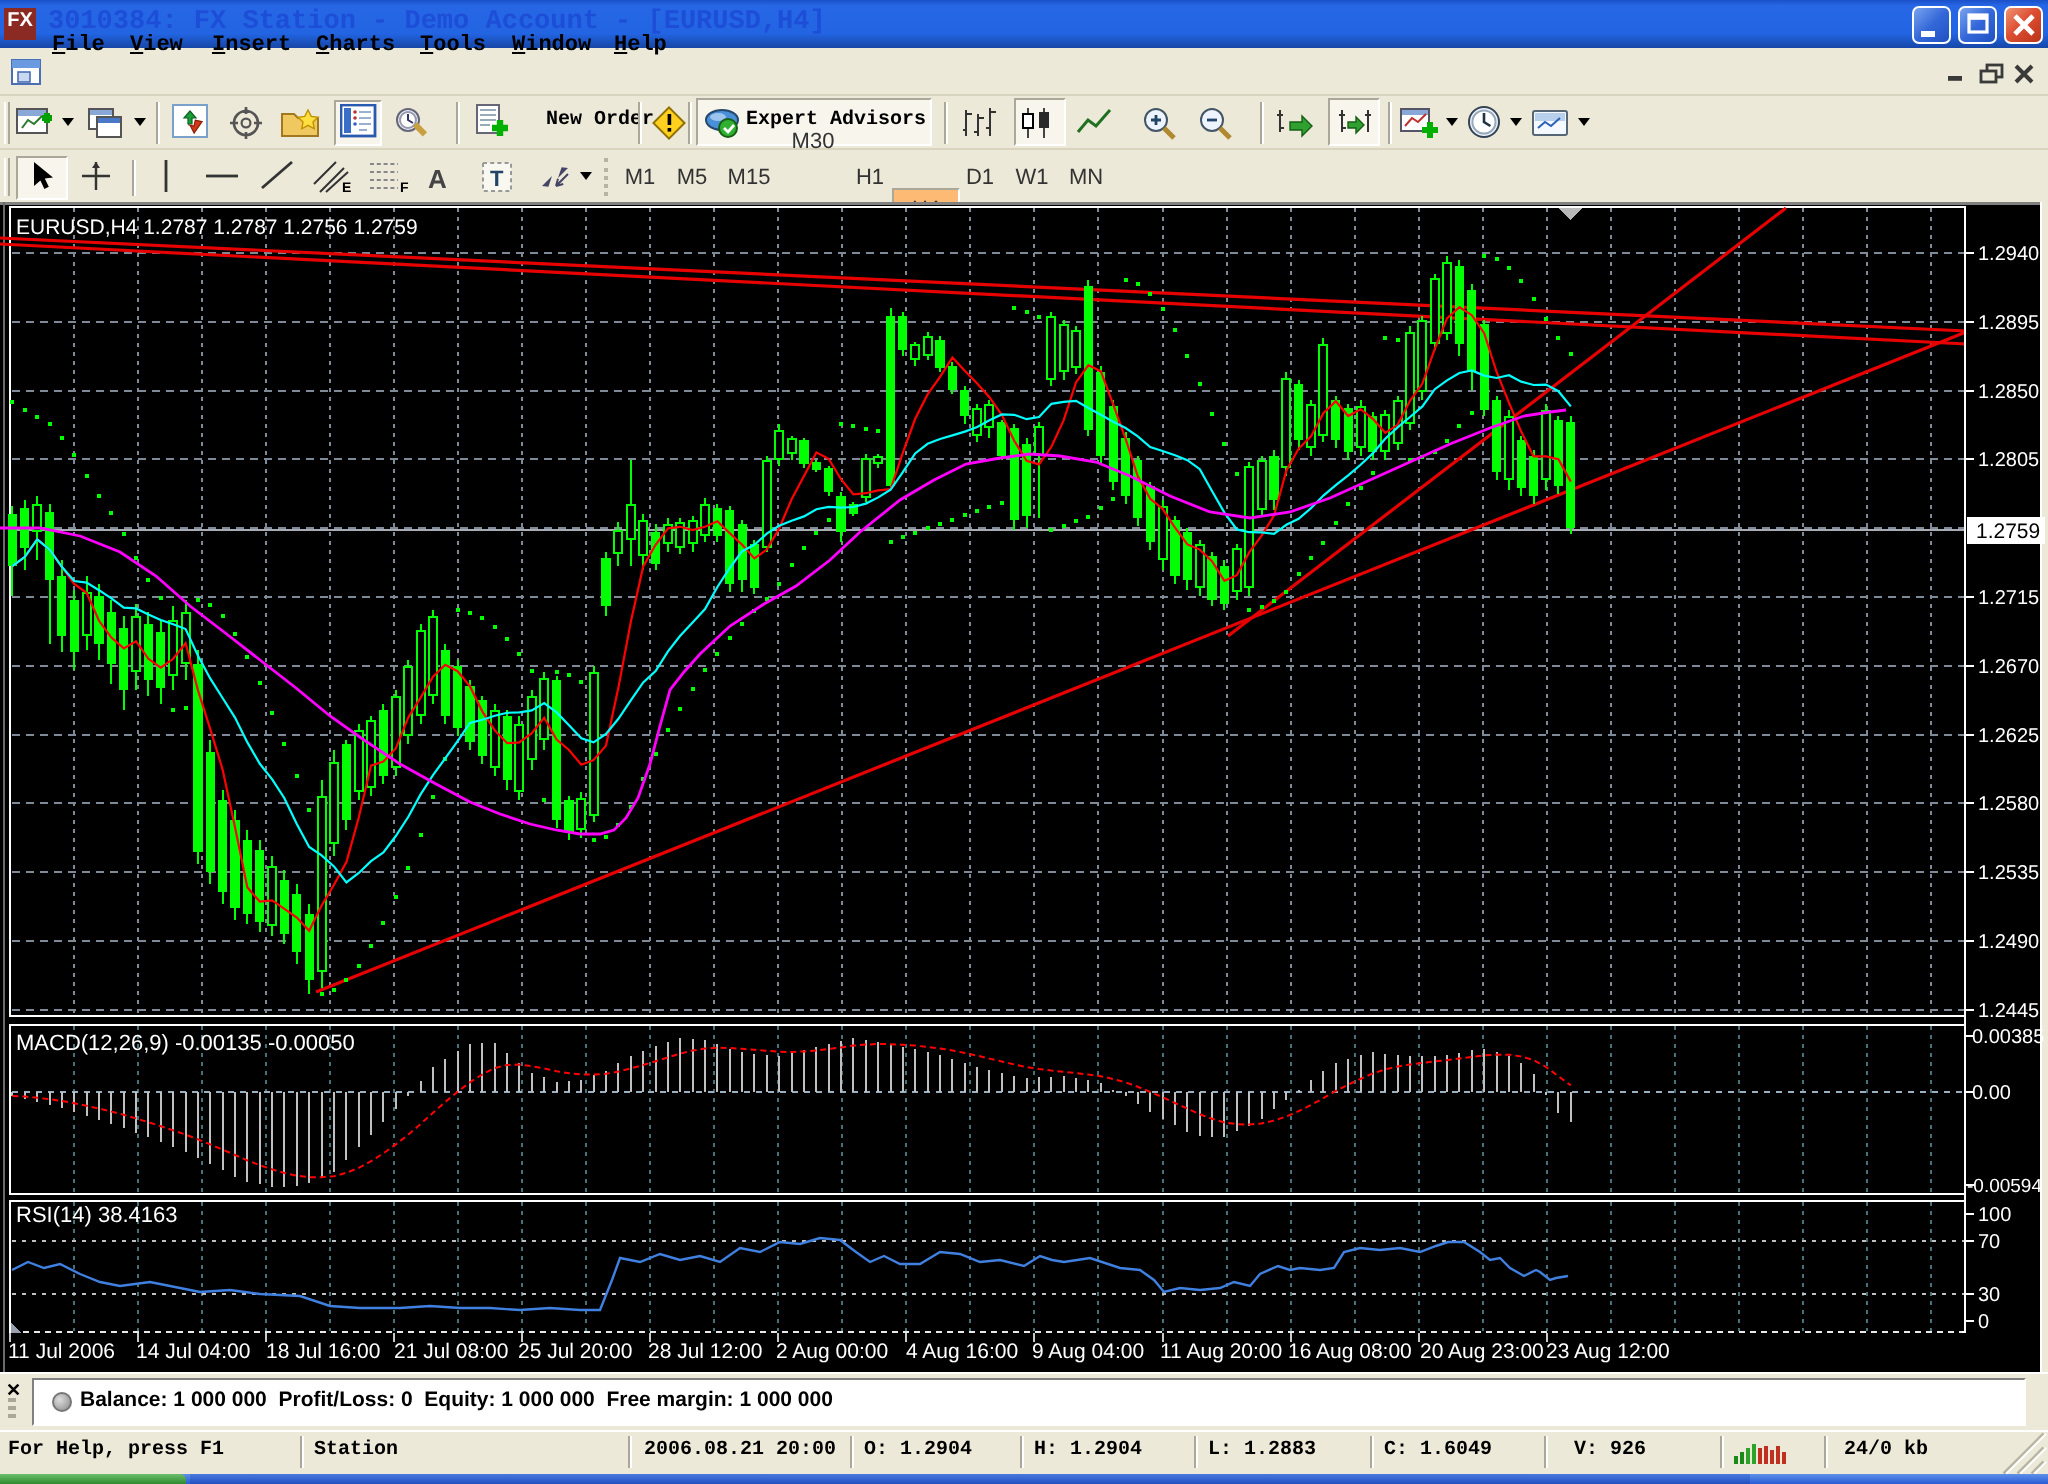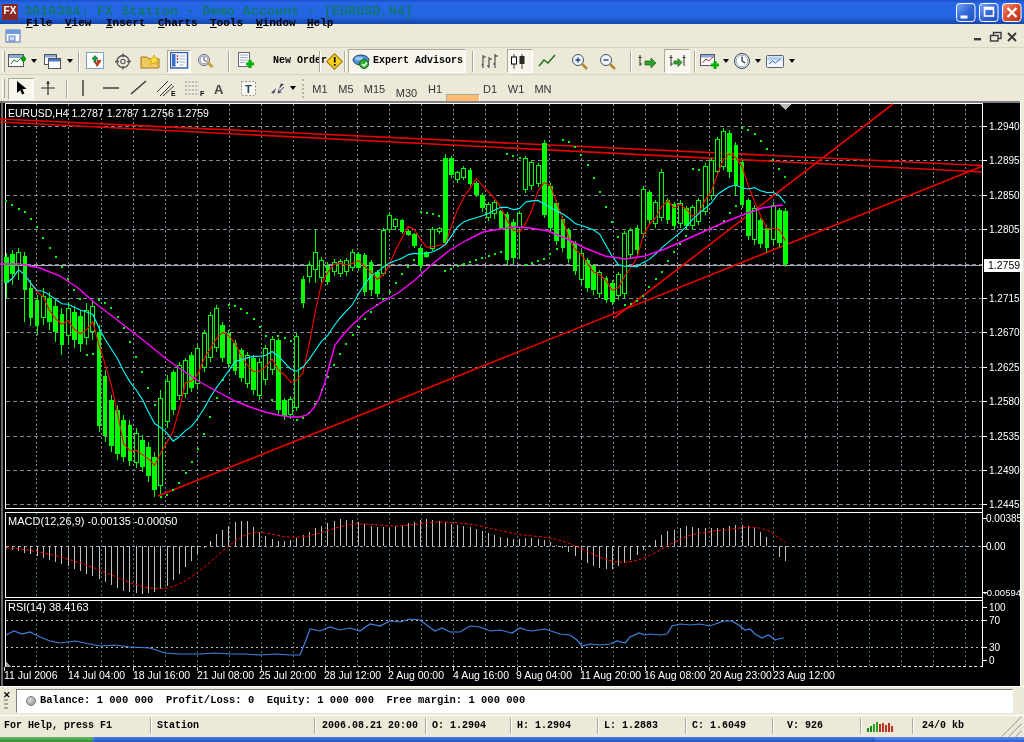--- a/index.html
+++ b/index.html
@@ -1,18 +1,18 @@
 <!DOCTYPE html>
 <html><head><meta charset="utf-8"><style>
 *{margin:0;padding:0;box-sizing:border-box}
 body{width:1024px;height:742px;overflow:hidden;position:relative;background:#ece9d8;font-family:"Liberation Sans",sans-serif}
-.mono{font-family:Liberation Mono, monospace}
+.mono{font-family:Liberation Sans, sans-serif}
 .abs{position:absolute}
 .titlebar{left:0;top:0;width:1024px;height:24px;background:linear-gradient(180deg,#1a50c8 0%,#2767e5 12%,#2264e2 70%,#1746a6 100%)}
-.titletxt{left:24px;top:4px;color:#0f766e;font-weight:bold;font-family:"Liberation Mono",monospace;font-size:13.5px;white-space:pre}
+.titletxt{left:24px;top:4px;color:#1d4ed8;font-weight:bold;font-family:"Liberation Mono",monospace;font-size:13.5px;white-space:pre}
 .fxicon{left:2px;top:4px;width:16px;height:16px;background:#8b2a22;color:#fff;font-weight:bold;font-size:10px;text-align:center;line-height:13px;font-family:"Liberation Sans",sans-serif}
 .menubar{left:0;top:24px;width:1024px;height:24px;background:#ece9d8;border-bottom:1px solid #d8d4c0}
 .menuitem{top:17px;font-family:"Liberation Mono",monospace;font-weight:bold;font-size:11px;color:#000}
 .menuitem u{text-decoration:underline}
 .tb{background:#ece9d8}
 .sep{width:2px;border-left:1px solid #aca899;border-right:1px solid #fff}
 .grip{width:3px;border-left:1px solid #fff;border-right:1px solid #aca899}
 .pressed{background:#f7f5ec;border:1px solid;border-color:#aca899 #fff #fff #aca899}
 .tbtext{font-family:"Liberation Mono",monospace;font-weight:bold;font-size:10px;color:#000}
 .tfbtn{font-size:11px;color:#333;text-align:center}
@@ -228,21 +228,21 @@
 <svg class="abs" style="left:268px;top:81px" width="20" height="15">
     <path d="M3 12 L8 7 l-1.8 5.4 Z M8 7 l-5.4 1.8 Z" fill="#446"></path>
     <path d="M16 3 L11 8 l1.8 -5.4 Z" fill="#446"></path>
     <path d="M10 12 l6 -6 m-6 6 l1 -3.6 m-1 3.6 l3.6 -1" stroke="#446"></path>
   </svg>
 <div class="abs" style="left:290px;top:86px;width:0;height:0;border-left:3px solid transparent;border-right:3px solid transparent;border-top:4px solid #000"></div>
 <div class="abs" style="left:302px;top:79px;width:3px;height:19px;border-left:2px dotted #b8b4a2"></div>
 <div class="abs tfbtn" style="left:307px;top:78px;width:26px;height:22px;line-height:22px">M1</div>
 <div class="abs tfbtn" style="left:333px;top:78px;width:26px;height:22px;line-height:22px">M5</div>
 <div class="abs tfbtn" style="left:358px;top:78px;width:33px;height:22px;line-height:22px">M15</div>
-<div class="abs tfbtn" style="left:390px;top:82px;width:33px;height:22px;line-height:22px">M30</div>
+<div class="abs tfbtn" style="left:390px;top:60px;width:33px;height:22px;line-height:22px">M30</div>
 <div class="abs tfbtn" style="left:422px;top:78px;width:26px;height:22px;line-height:22px">H1</div>
 <div class="abs tfbtn pressed" style="left:446px;top:94px;width:34px;height:22px;line-height:20px;background:#fdba74">H4</div>
 <div class="abs tfbtn" style="left:477px;top:78px;width:26px;height:22px;line-height:22px">D1</div>
 <div class="abs tfbtn" style="left:502px;top:78px;width:28px;height:22px;line-height:22px">W1</div>
 <div class="abs tfbtn" style="left:528px;top:78px;width:30px;height:22px;line-height:22px">MN</div>
 
 <svg width="1024" height="742" viewBox="0 0 1024 742" style="position:absolute;left:0;top:0" shape-rendering="crispEdges">
     <rect x="0" y="101" width="1024" height="587" fill="#000"></rect>
     <rect x="0" y="101" width="1024" height="1.5" fill="#808080"></rect>
     <rect x="1.3" y="101" width="1.2" height="587" fill="#6a6a6a"></rect>

